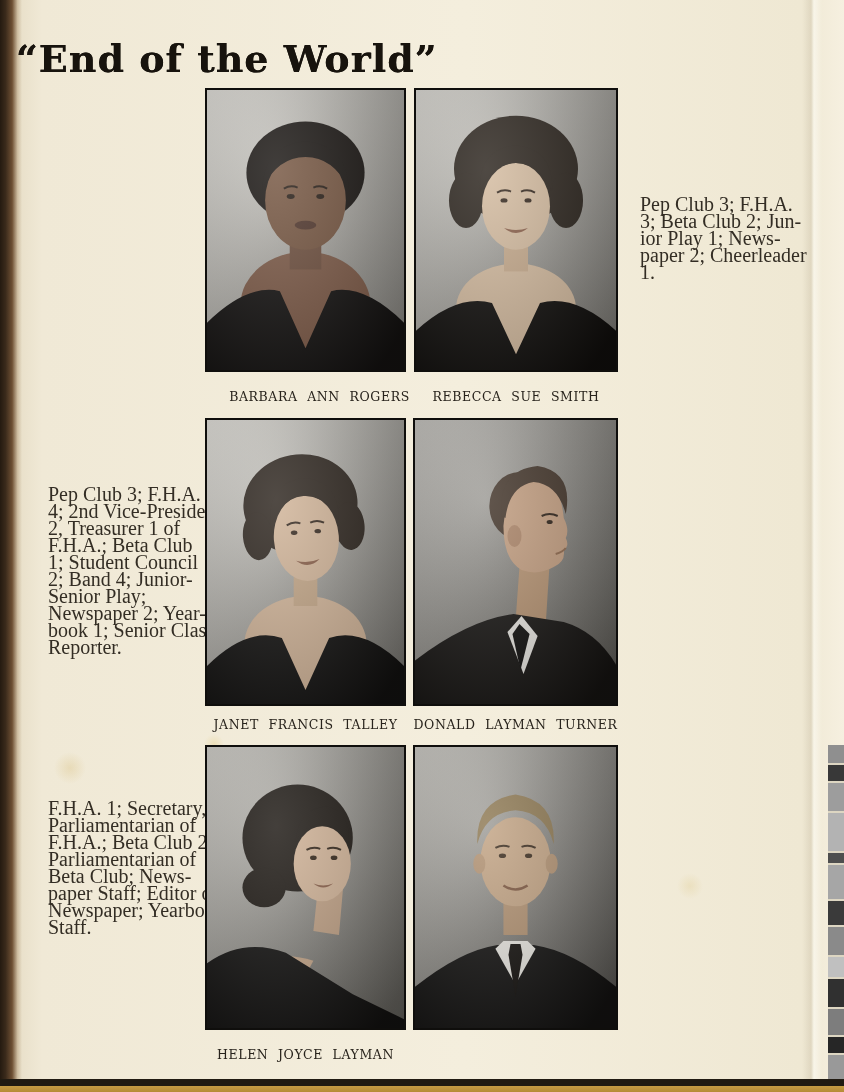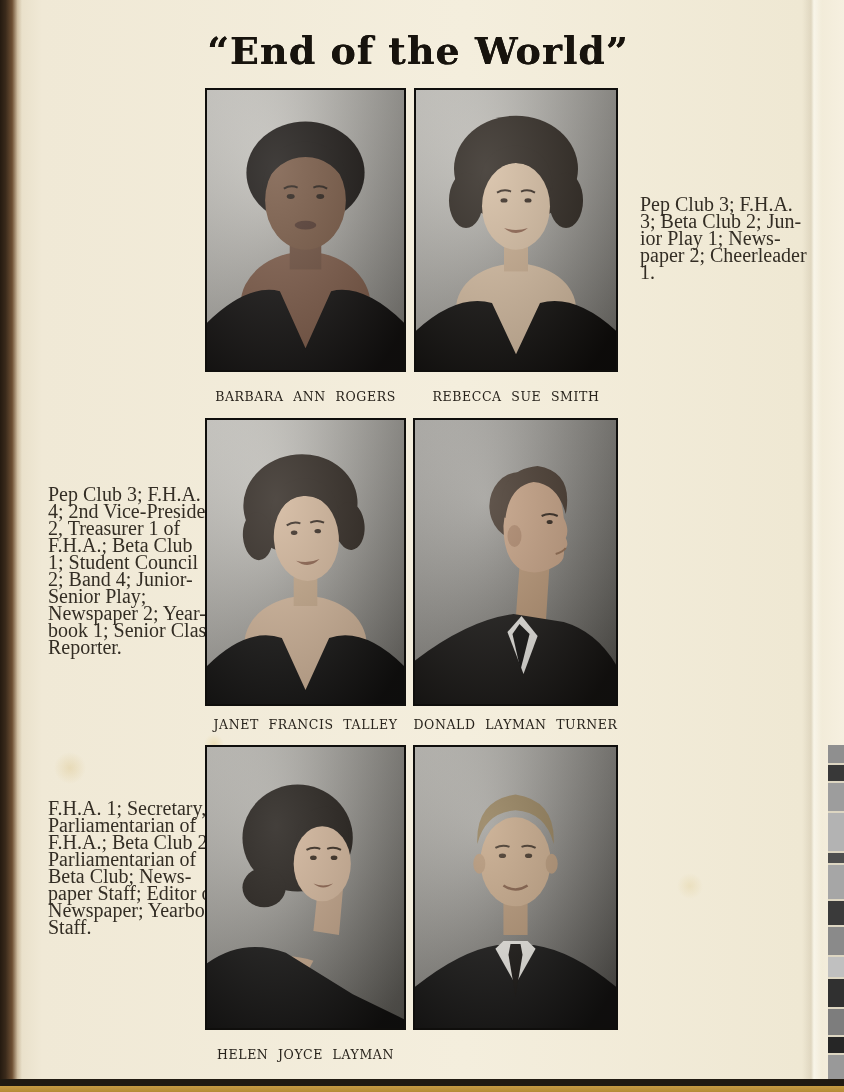--- a/index.html
+++ b/index.html
@@ -12,21 +12,21 @@
            linear-gradient(90deg,#e2d8bf 0%,#f0e9d6 5%,#f4eedd 55%,#efe8d3 95%,#f6f0e0 100%);}
   .binding-edge{position:absolute;left:0;top:0;width:22px;height:1092px;
          background:linear-gradient(90deg,#241a10 0%,#3a2a1b 25%,#6d4f33 55%,rgba(160,130,90,.35) 80%,rgba(160,130,90,0) 100%);}
   .page-fold{position:absolute;left:802px;top:0;width:20px;height:1080px;
          background:linear-gradient(90deg,rgba(120,100,60,0) 0%,rgba(120,100,60,.14) 45%,rgba(255,255,250,.5) 60%,rgba(120,100,60,0) 100%);}
   .desk{position:absolute;left:0;bottom:0;width:844px;height:13px;
          background:linear-gradient(#211b12 0%,#211b12 52%,#c79d44 52%,#b58b37 100%);}
   .next-strip{position:absolute;left:828px;top:745px;width:16px;height:335px;overflow:hidden;
          display:flex;flex-direction:column;gap:2px;background:#ddd6c2;}
   .next-strip div{width:16px;flex:0 0 auto;}
-  .title{position:absolute;left:0;top:20px;width:820px;margin:8px;text-align:center;
+  .title{position:absolute;left:0;top:20px;width:820px;margin:16px;
          font-size:38px;font-weight:bold;letter-spacing:1px;color:#17130d;
          text-shadow:0 0 .6px #17130d;}
   .photo{position:absolute;border:2px solid #0f0e0c;box-sizing:border-box;
          background:#8a8a8a;overflow:hidden;}
   .photo svg{display:block;width:100%;height:100%;}
   .photo::after{content:"";position:absolute;inset:0;
          background:radial-gradient(ellipse at 35% 28%, rgba(255,255,255,.18), rgba(0,0,0,.22) 90%);}
   .caption{position:absolute;text-align:center;font-size:12.5px;letter-spacing:.6px;
          word-spacing:5px;color:#28231c;}
   .note{position:absolute;font-size:20px;line-height:17px;white-space:pre-line;color:#332d24;font-family:Liberation Serif, serif;}
@@ -89,21 +89,21 @@
       <path d="M88,140 Q100,150 112,140 Q100,144 88,140 Z" fill="#8a5f49"></path>
     </svg>
   </div>
 
   <div class="note" style="left:640px;top:196px;width:190px">Pep Club 3; F.H.A.
 3; Beta Club 2; Jun-
 ior Play 1; News-
 paper 2; Cheerleader
 1.</div>
 
-  <div class="caption" style="left:205px;top:389px;width:201px">BARBARA ANN ROGERS</div>
+  <div class="caption" style="left:219px;top:389px;width:201px">BARBARA ANN ROGERS</div>
   <div class="caption" style="left:414px;top:389px;width:204px">REBECCA SUE SMITH</div>
 
   <div class="note" style="left:48px;top:486px;width:190px">Pep Club 3; F.H.A.
 4; 2nd Vice-President
 2, Treasurer 1 of
 F.H.A.; Beta Club
 1; Student Council
 2; Band 4; Junior-
 Senior Play;
 Newspaper 2; Year-

